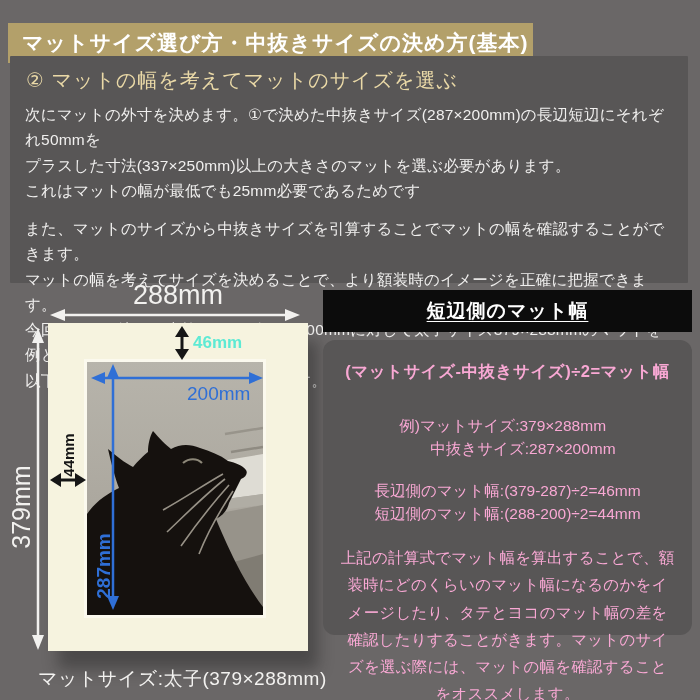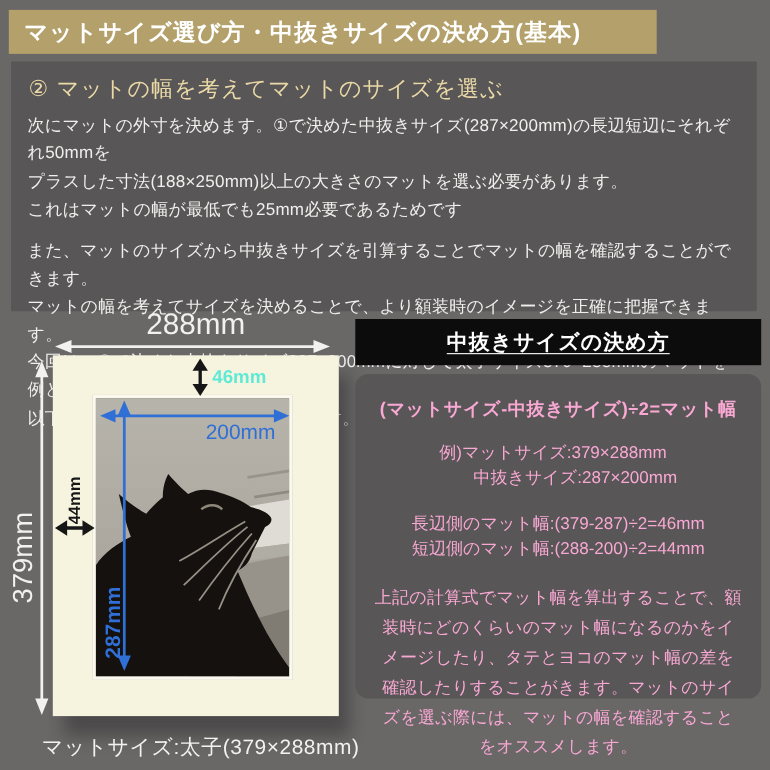--- a/index.html
+++ b/index.html
@@ -1,21 +1,21 @@
 <!DOCTYPE html>
 <html><head>
 <meta charset="utf-8">
 <style>
   * { margin:0; padding:0; box-sizing:border-box; }
   html,body { background:#6a6767; }
   body { font-family:"Liberation Sans","DejaVu Sans",sans-serif; }
   #app { position:relative; width:700px; height:700px; background:#6a6767; overflow:hidden; }
 
   
-  .banner { position:absolute; left:8px; top:9px; width:589px; height:40px;
+  .banner { position:absolute; left:8px; top:23px; width:525px; height:40px;
     background:#b3a06a; display:flex; align-items:center; padding-left:14px; }
   .banner-title { color:#ffffff; font-size:21px; font-weight:bold; letter-spacing:1px; }
 
   
   .section-box { position:absolute; left:10px; top:56px; width:678px; height:227px;
     background:#585656; border-radius:1px; }
   .section-heading { padding:11px 16px 2px 16px; color:#ead9a7; font-size:20px; letter-spacing:1px; }
   .body-par { margin:6px 15px 0 15px; color:#f0efee; font-size:15.5px; line-height:1.63;
     white-space:pre-line; letter-spacing:0.2px; }
   .body-par.second { margin-top:13px; }
@@ -50,40 +50,40 @@
   .mat-caption { position:absolute; left:38px; top:666px; color:#f3f2f0; font-size:19px; letter-spacing:0.5px; }
 
   
   .calc-header { position:absolute; left:323px; top:290px; width:369px; height:42px; background:#0c0c0c;
     display:flex; align-items:center; justify-content:center; }
   .calc-header-title { color:#ffffff; font-size:19px; font-weight:bold;
     text-decoration:underline; text-underline-offset:4px; letter-spacing:1px; }
   .calc-box { position:absolute; left:323px; top:340px; width:369px; height:295px;
     background:#585656; border-radius:12px; color:#f9a8d4; }
   .calc-formula { margin-top:21px; text-align:center; font-size:16.5px; font-weight:bold; letter-spacing:0.5px; }
-  .calc-example { margin-top:17px; text-align:center; }
+  .calc-example { margin-top:31px; text-align:center; }
   .calc-example-inner { display:inline-block; text-align:left; font-size:15.5px; line-height:1.5; }
   .calc-example-inner .line2 { padding-left:2em; }
   .calc-lines { margin-top:18px; text-align:center; font-size:15.5px; line-height:1.5; }
   .calc-note { margin:19px 17px 0 17px; font-size:15.5px; line-height:1.76; letter-spacing:0.2px;
     text-align:center; }
 </style>
 </head>
 <body>
 
 <div id="app">
 
   <div class="banner">
     <span class="banner-title">マットサイズ選び方・中抜きサイズの決め方(基本)</span>
   </div>
 
   <div class="section-box">
     <div class="section-heading">② マットの幅を考えてマットのサイズを選ぶ</div>
     <div class="body-par">次にマットの外寸を決めます。①で決めた中抜きサイズ(287×200mm)の長辺短辺にそれぞれ50mmを
-プラスした寸法(188×250mm)以上の大きさのマットを選ぶ必要があります。
+プラスした寸法(337×250mm)以上の大きさのマットを選ぶ必要があります。
 これはマットの幅が最低でも25mm必要であるためです</div>
     <div class="body-par second">また、マットのサイズから中抜きサイズを引算することでマットの幅を確認することができます。
 マットの幅を考えてサイズを決めることで、より額装時のイメージを正確に把握できます。
 今回は、①で決めた中抜きサイズ287×200mmに対して太子サイズ379×288mmのマットを例として
 以下額装時のイメージを掲載しています。</div>
   </div>
 
   <div class="dim-label-white label-288">288mm</div>
 
   <svg class="arrow a-top-288" width="250" height="16">
@@ -172,21 +172,21 @@
   <svg class="arrow a-287" width="16" height="246">
     <line x1="8" y1="10" x2="8" y2="236" stroke="#2f6fd6" stroke-width="2.5"></line>
     <polygon points="8,0 2,14 14,14" fill="#2f6fd6"></polygon>
     <polygon points="8,246 2,232 14,232" fill="#2f6fd6"></polygon>
   </svg>
   <div class="label-287">287mm</div>
 
   <div class="mat-caption">マットサイズ:太子(379×288mm)</div>
 
   <div class="calc-header">
-    <span class="calc-header-title">中抜きサイズの決め方</span>
+    <span class="calc-header-title">短辺側のマット幅</span>
   </div>
 
   <div class="calc-box">
     <div class="calc-formula">(マットサイズ-中抜きサイズ)÷2=マット幅</div>
     <div class="calc-example">
       <div class="calc-example-inner">
         <div>例)マットサイズ:379×288mm</div>
         <div class="line2">中抜きサイズ:287×200mm</div>
       </div>
     </div>

